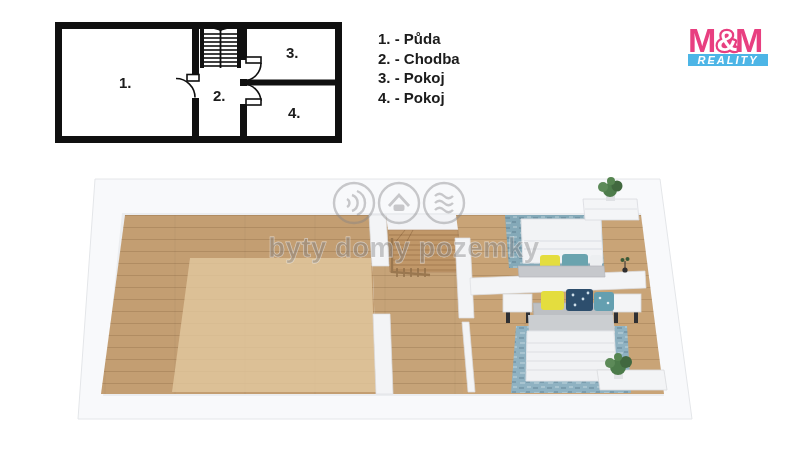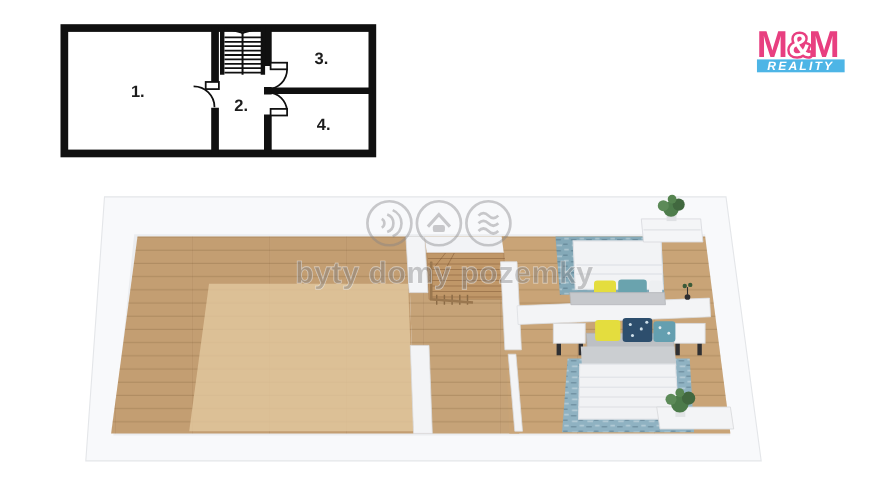--- a/index.html
+++ b/index.html
@@ -76,20 +76,26 @@
     </g>
 
     <g font-family="Liberation Sans, sans-serif" font-size="15" font-weight="600" fill="#1c1c1c">
       <text x="119" y="88">1.</text>
       <text x="213" y="101">2.</text>
       <text x="286" y="58">3.</text>
       <text x="288" y="118">4.</text>
     </g>
   </svg>
 
+  <div class="abs legend">
+    <div class="legend-item">1. - Půda</div>
+    <div class="legend-item">2. - Chodba</div>
+    <div class="legend-item">3. - Pokoj</div>
+    <div class="legend-item">4. - Pokoj</div>
+  </div>
 
   <svg class="abs" style="left:688px;top:21px;" width="80" height="45" viewBox="0 0 80 45">
     <g font-family="Liberation Sans, sans-serif">
       <text x="0" y="31" font-size="34" font-weight="900" fill="#e83f80">M</text>
       <text x="47" y="31" font-size="34" font-weight="900" fill="#e83f80">M</text>
       <text x="39" y="30" text-anchor="middle" font-size="29" font-weight="900" fill="#ffffff" stroke="#e83f80" stroke-width="4.5" stroke-linejoin="round" style="paint-order:stroke fill">&amp;</text>
       <rect x="0" y="33" width="80" height="12" fill="#4db5e6"></rect>
       <text x="40" y="43" text-anchor="middle" font-size="11" font-weight="700" font-style="italic" letter-spacing="2" fill="#ffffff">REALITY</text>
     </g>
   </svg>

